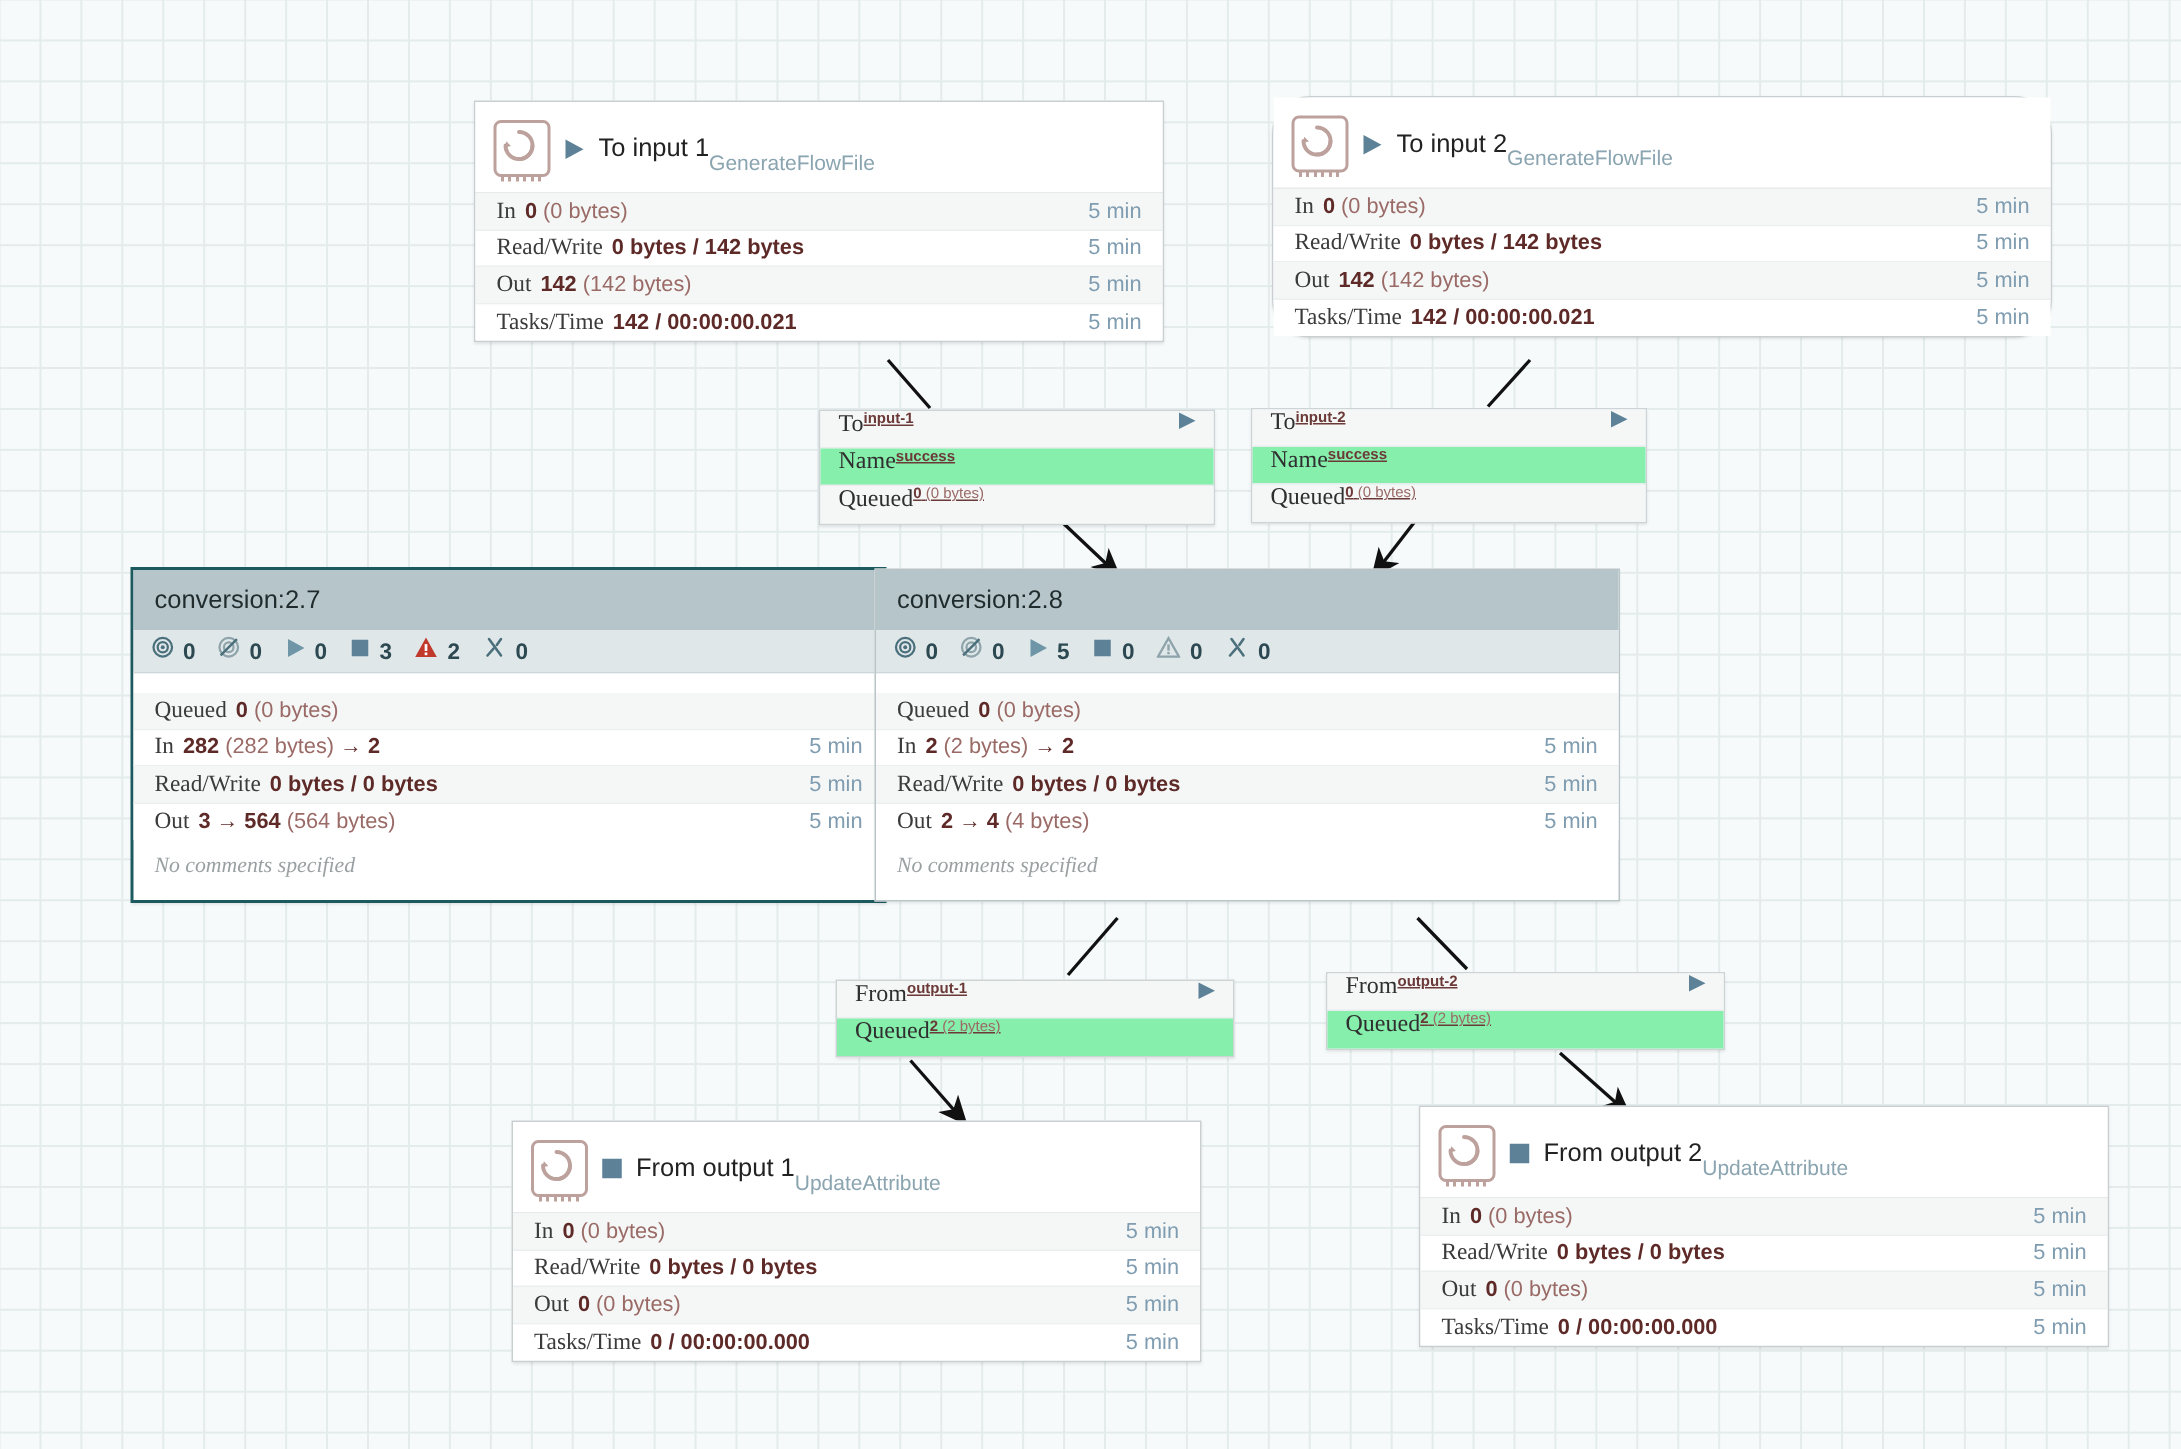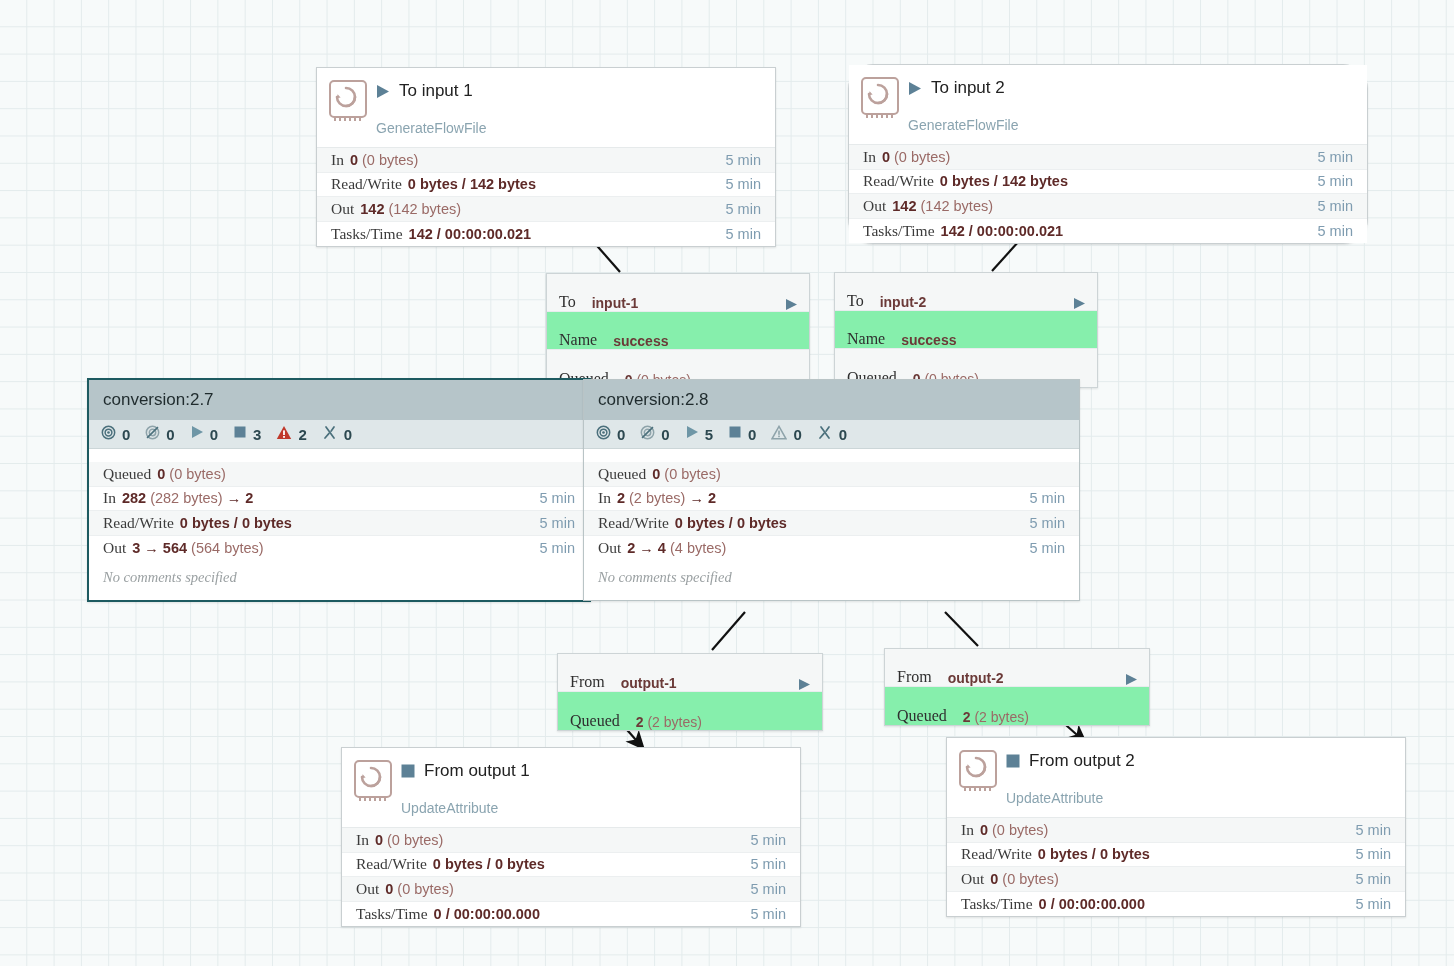--- a/index.html
+++ b/index.html
@@ -43,21 +43,21 @@
     border:2px solid #bca19c;border-radius:5px;
     position:relative;
     background:#fff;
   }
   .proc-icon svg{position:absolute;left:3px;top:3px;}
   .proc-icon::after{
     content:"";position:absolute;left:3px;right:3px;bottom:-5px;height:4px;
     background:
       repeating-linear-gradient(to right,#bca19c 0 2px,transparent 2px 5px);
   }
-  .proc-titlewrap{display:flex;flex-direction:column;min-width:0;padding-top:1px;}
+  .proc-titlewrap{display:flex;flex-direction:row;min-width:0;padding-top:1px;}
   .proc-titlerow{display:flex;align-items:center;gap:9px;}
   .run-status{flex:0 0 auto;display:inline-flex;align-items:center;}
   .proc-name{
     font-size:17px;color:#222;line-height:20px;white-space:nowrap;
   }
   .proc-type{
     font-size:14px;color:#8aa4b0;line-height:18px;margin-top:18px;
   }
 
   
@@ -128,35 +128,35 @@
 
   
   .conn{
     position:absolute;
     background:#ffffff;
     border:1px solid #cdd4d6;
     box-sizing:border-box;
     box-shadow:0 1px 2px rgba(0,0,0,.10);
   }
   .crow{
-    display:flex;align-items:flex-end;
-    height:38px;
+    display:flex;align-items:flex-start;
+    height:25px;
     font-family:"Liberation Serif", serif;
     font-size:16px;
     box-sizing:border-box;
     border-bottom:1px solid #e8ecee;
   }
   .crow:last-child{border-bottom:none;}
   .crow.alt{background:#f5f7f7;}
   .crow.plain{background:#86efac;}
   .c-key{color:#2f2f2f;padding-left:12px;flex:0 0 auto;}
   .c-val{
-    color:#6b3a38;font-weight:bold;margin-left:16px;
-    font-family:"Liberation Sans",sans-serif;font-size:14px;
-    flex:1 1 auto;white-space:nowrap;
+    color:#6b3a38;font-weight:bold;margin-left:0;
+    font-family:"Liberation Sans",sans-serif;font-size:10px;
+    flex:1 1 auto;white-space:nowrap;text-decoration:underline;
   }
   .c-val .paren{color:#9a6a66;font-weight:normal;}
   .c-tri{padding-right:11px;flex:0 0 auto;display:flex;align-items:center;}
 </style>
 </head>
 <body>
 
 <div id="canvas"></div>
 
 <svg id="edges" width="1454" height="966">

